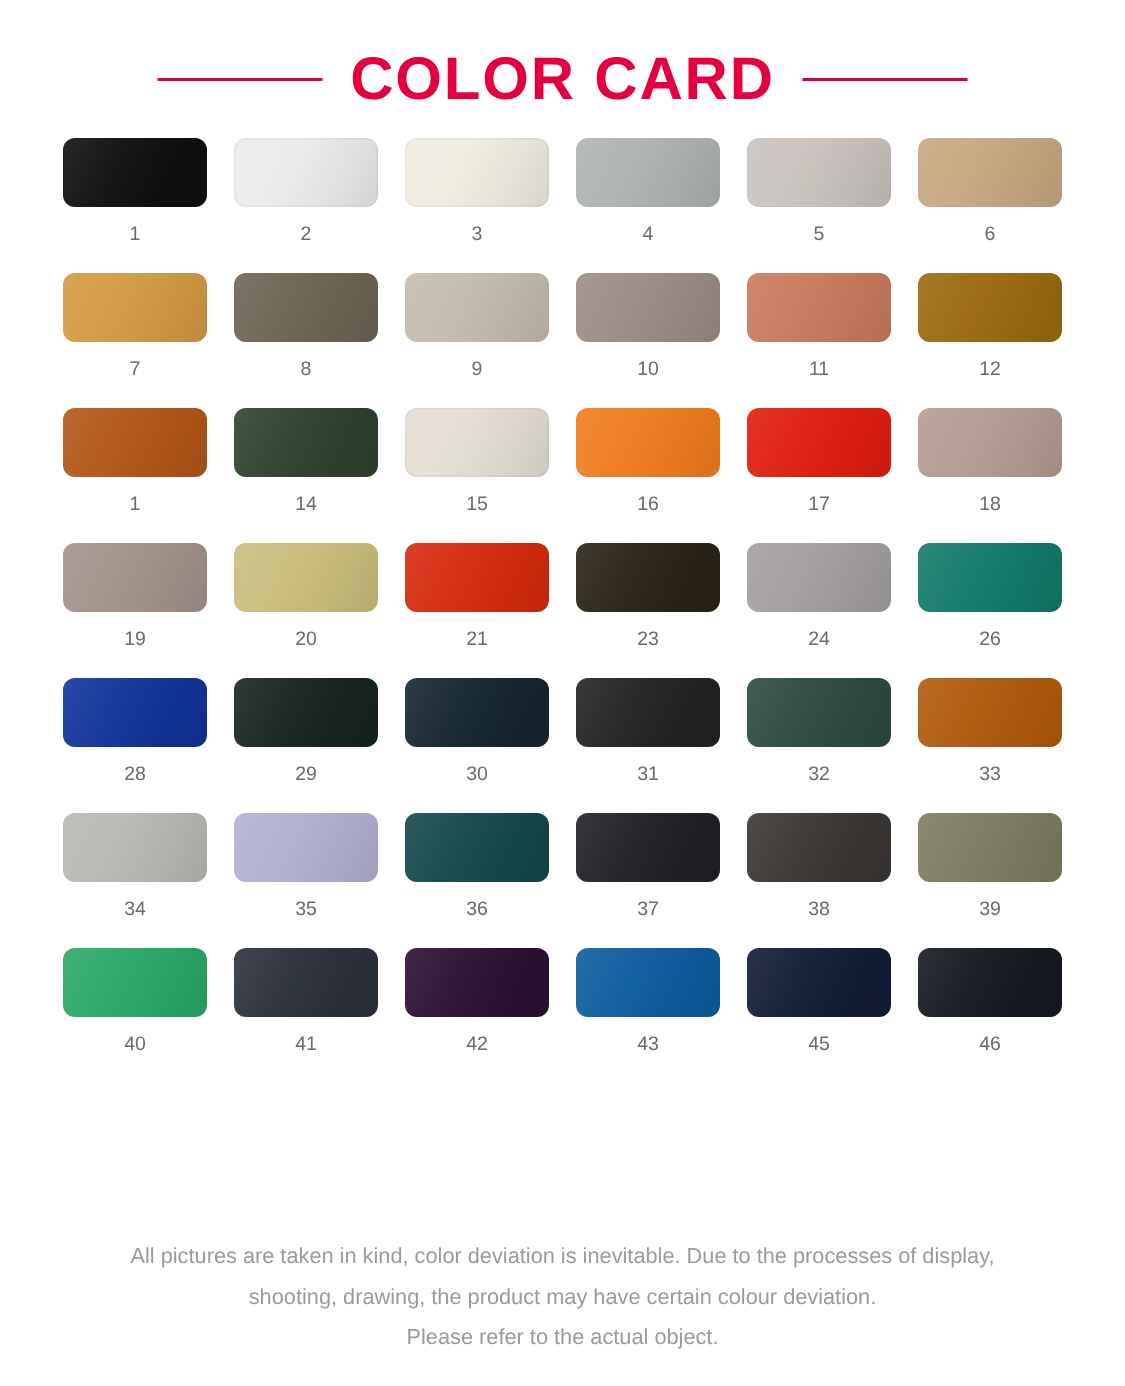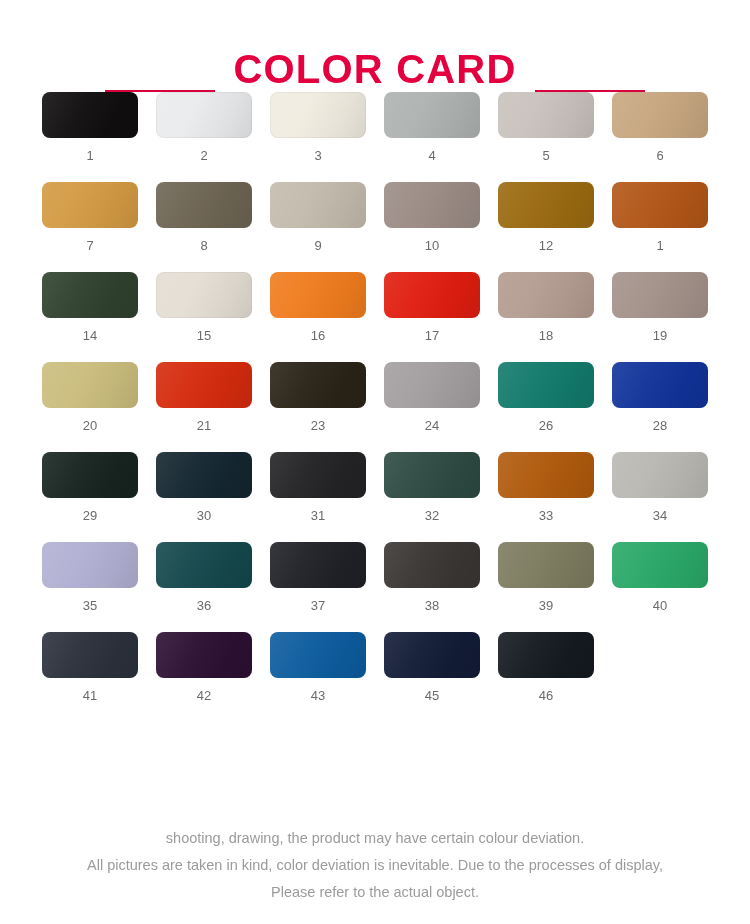--- a/index.html
+++ b/index.html
@@ -17,21 +17,21 @@
     width: 750px;
     height: 924px;
     background: #ffffff;
   }
 
   
   .header {
     position: relative;
     height: 92px;
     display: flex;
-    align-items: flex-end;
+    align-items: center;
     justify-content: center;
     gap: 18px;
     padding-top: 14px;
   }
 
   .rule {
     width: 110px;
     height: 2px;
     background: #d6003c;
     flex: 0 0 auto;
@@ -164,20 +164,24 @@
       </div>
       <div class="cell">
         <div class="chip" style="background: rgb(195, 187, 173);"></div>
         <div class="chip-label">9</div>
       </div>
       <div class="cell">
         <div class="chip" style="background: rgb(155, 140, 133);"></div>
         <div class="chip-label">10</div>
       </div>
       <div class="cell">
+        <div class="chip" style="background: rgb(201, 122, 92);"></div>
+        <div class="chip-label">11</div>
+      </div>
+      <div class="cell">
         <div class="chip" style="background: rgb(154, 106, 16);"></div>
         <div class="chip-label">12</div>
       </div>
       <div class="cell">
         <div class="chip" style="background: rgb(178, 86, 24);"></div>
         <div class="chip-label">1</div>
       </div>
       <div class="cell">
         <div class="chip" style="background: rgb(47, 66, 46);"></div>
         <div class="chip-label">14</div>
@@ -290,18 +294,18 @@
         <div class="chip" style="background: rgb(18, 28, 54);"></div>
         <div class="chip-label">45</div>
       </div>
       <div class="cell">
         <div class="chip" style="background: rgb(20, 26, 32);"></div>
         <div class="chip-label">46</div>
       </div>
     </div>
 
   <div class="footer">
+    <p>All pictures are taken in kind, color deviation is inevitable. Due to the processes of display,</p>
     <p>shooting, drawing, the product may have certain colour deviation.</p>
-    <p>All pictures are taken in kind, color deviation is inevitable. Due to the processes of display,</p>
     <p>Please refer to the actual object.</p>
   </div>
 
 </div>
 
 </body></html>

